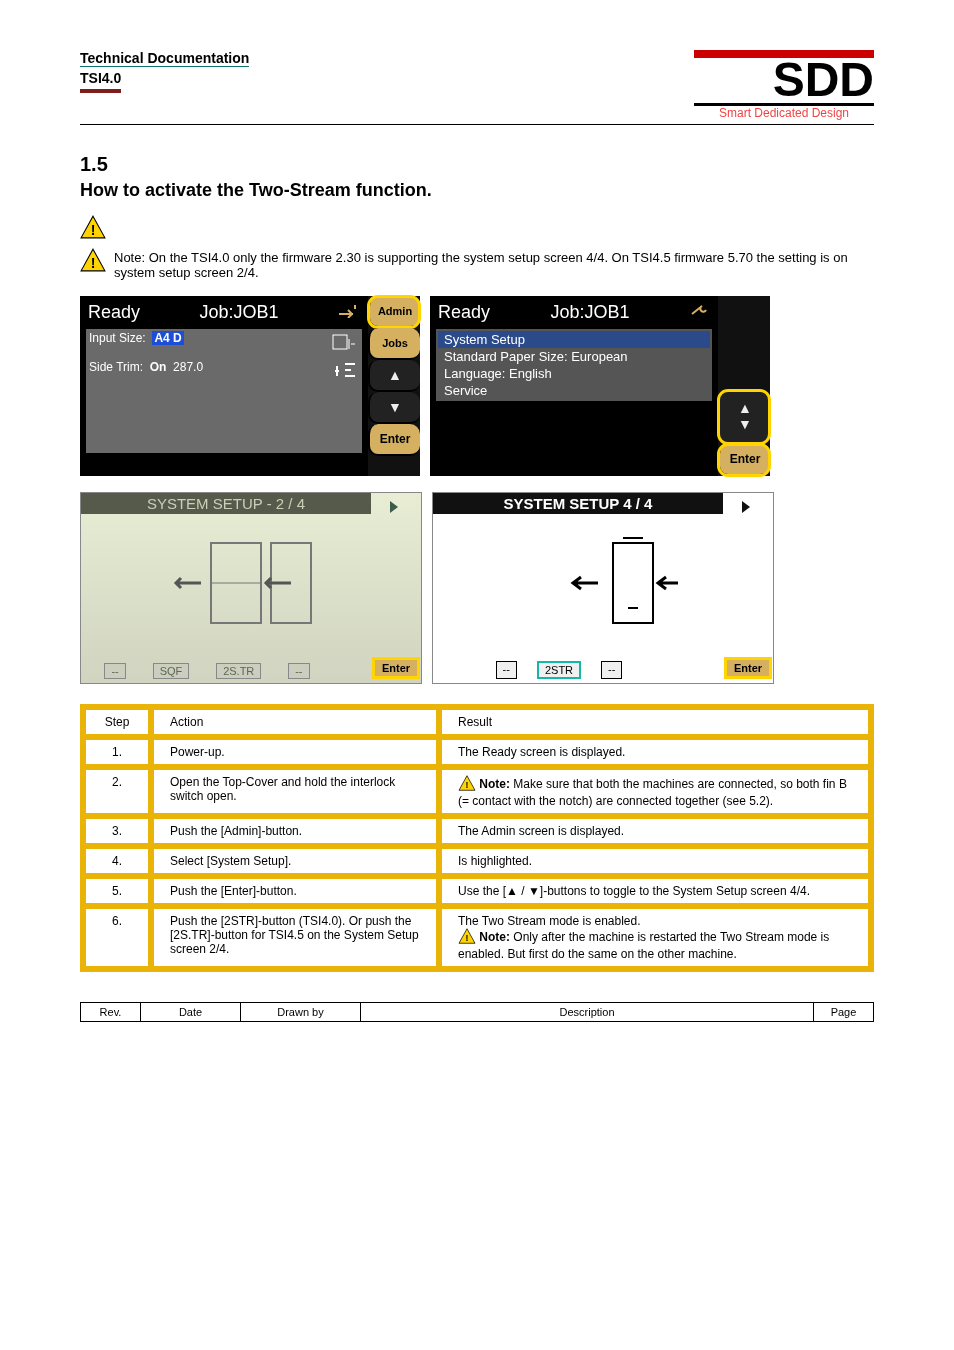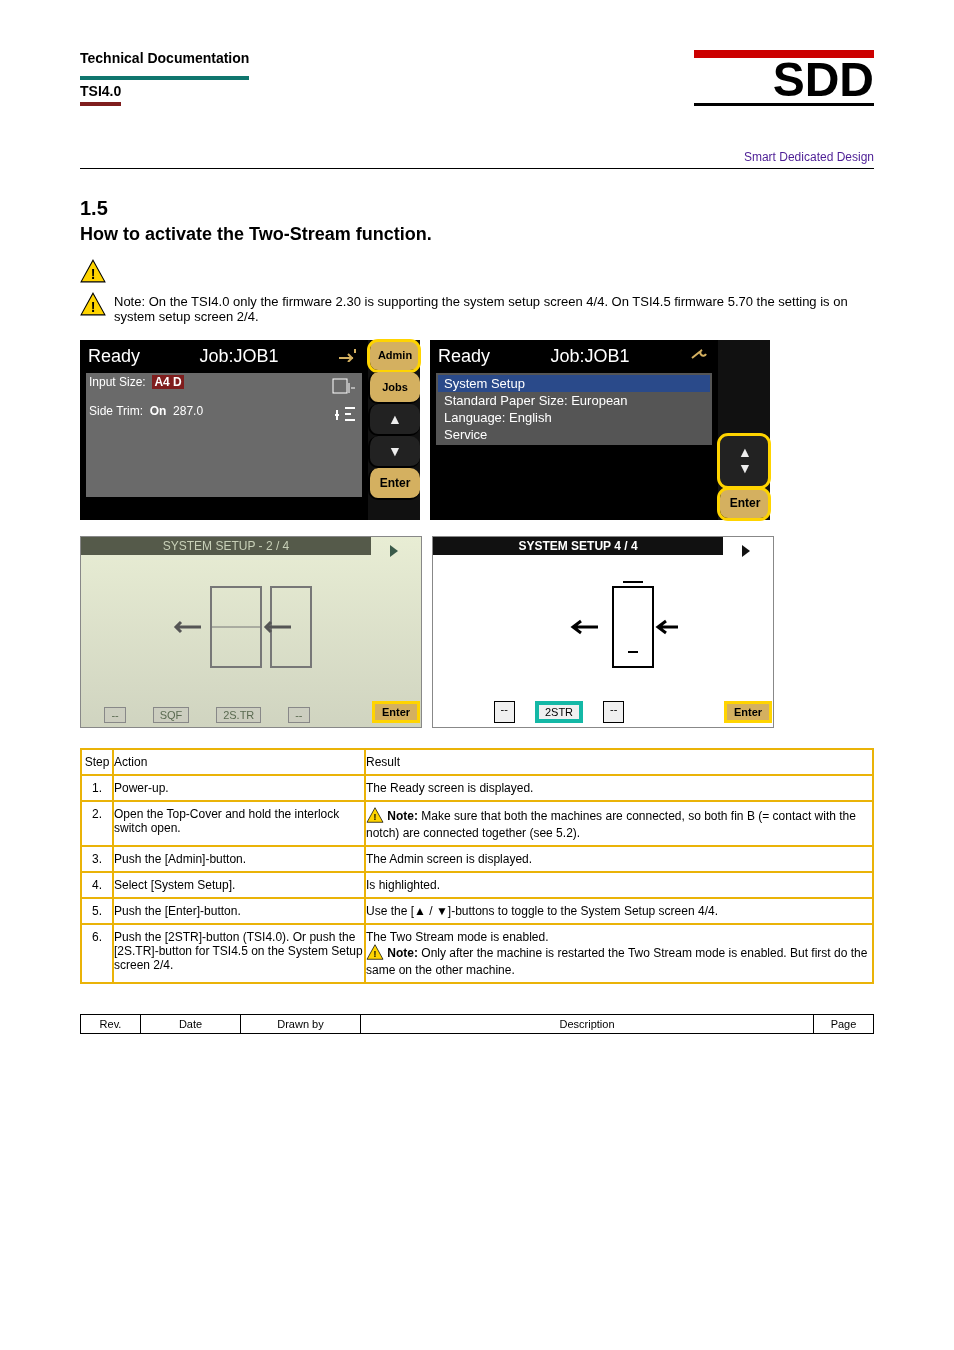--- a/index.html
+++ b/index.html
@@ -18,22 +18,22 @@
     justify-content: space-between;
     align-items: flex-start;
     border-bottom: 1px solid #000;
     padding-bottom: 4px;
     margin-bottom: 6px;
   }
   .header-left {
     font-size: 14px;
   }
   .header-left .line1 {
-    border-bottom: 4px solid #0f766e;
-    padding-bottom: 10px;
+    border-bottom: 1px solid #0f766e;
+    padding-bottom: 0;
     margin-bottom: 3px;
     font-weight: bold;
   }
   .header-left .line2 {
     border-bottom: 4px solid #7f1d1d;
     padding-bottom: 3px;
     display: inline-block;
     font-weight: bold;
   }
   .logo {
@@ -51,24 +51,23 @@
   .logo-text {
     font-size: 48px;
     font-weight: bold;
     color: #000;
     line-height: 0.9;
     text-align: right;
     border-bottom: 3px solid #000;
     padding-bottom: 2px;
   }
   .logo-sub {
-    color: #4c1d95;
+    color: #ef4444;
     font-size: 12px;
-    text-align: right;
-    margin-top: 44px;
+    text-align: center;
   }
   .section-number {
     font-size: 20px;
     font-weight: bold;
     margin-top: 28px;
   }
   .section-title {
     font-size: 18px;
     font-weight: bold;
     margin-top: 4px;
@@ -151,21 +150,21 @@
     font-size: 18px;
     padding: 2px 2px 6px 2px;
   }
   .grey-table {
     background: #6a6a6a;
     color: #fff;
     font-size: 12px;
     padding: 2px 3px;
   }
   .grey-table .hl {
-    background: #7f1d1d;
+    background: #1d4ed8;
     color: #fff;
     padding: 0 2px;
   }
   .sys-row {
     padding: 1px 6px;
   }
   .sys-row.sel {
     background: #2a4a8a;
   }
   .screen2 .screen-body {
@@ -205,21 +204,21 @@
     color: #000;
     font-size: 11px;
     font-weight: bold;
     text-align: center;
     padding: 3px 0;
     outline: 3px solid #ffd400;
     outline-offset: -1px;
   }
   .photo-title {
     text-align: center;
-    font-size: 12px;
+    font-size: 15px;
     color: #c8d0b8;
     background: #555a4a;
     padding: 2px 0;
   }
   .photo-title.white {
     background: #111;
     color: #fff;
     font-weight: bold;
   }
   .diagram {
@@ -244,22 +243,22 @@
     border: 1px solid #888;
     color: #5a6a50;
   }
   .main-table {
     width: 100%;
     border-collapse: collapse;
     margin-top: 20px;
     font-size: 12px;
   }
   .main-table td {
-    border: 2px solid #eab308;
-    padding: 5px 0;
+    border: 6px solid #eab308;
+    padding: 5px 16px;
     vertical-align: top;
   }
   .main-table td.step {
     width: 30px;
     text-align: center;
   }
   .main-table td.action {
     width: 250px;
   }
   .footer-table {
@@ -422,21 +421,21 @@
         <div class="photo-title white">SYSTEM SETUP 4 / 4</div>
         <svg class="diagram" viewBox="0 0 200 100">
           <rect x="110" y="10" width="40" height="80" fill="none" stroke="#000" stroke-width="2"></rect>
           <line x1="120" y1="5" x2="140" y2="5" stroke="#000" stroke-width="2"></line>
           <line x1="125" y1="75" x2="135" y2="75" stroke="#000" stroke-width="2"></line>
           <path d="M95 50 l-25 0 m8 -6 l-8 6 8 6" stroke="#000" stroke-width="3" fill="none"></path>
           <path d="M175 50 l-20 0 m8 -6 l-8 6 8 6" stroke="#000" stroke-width="3" fill="none"></path>
         </svg>
         <div class="bottom-labels" style="justify-content:center;gap:20px;">
           <span style="background:#f0f0f0;border:1px solid #000;color:#000;">--</span>
-          <span style="background:#f0f0f0;border:4px solid #14b8a6;color:#000;">2STR</span>
+          <span style="background:#f0f0f0;border:2px solid #14b8a6;color:#000;">2STR</span>
           <span style="background:#f0f0f0;border:1px solid #000;color:#000;">--</span>
         </div>
       </div>
       <div class="photo-side">
         <svg class="arrow-r" viewBox="0 0 16 16">
             <polygon points="4,2 12,8 4,14" fill="#111"></polygon>
           </svg>
         <div class="photo-enter">Enter</div>
       </div>
     </div>

